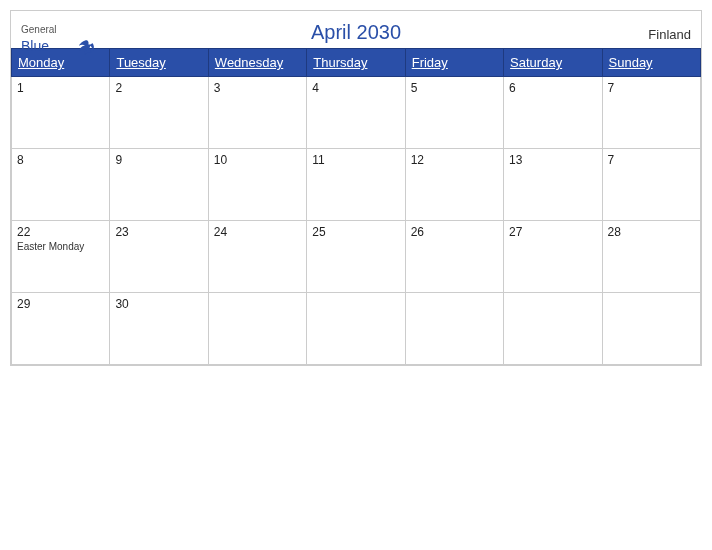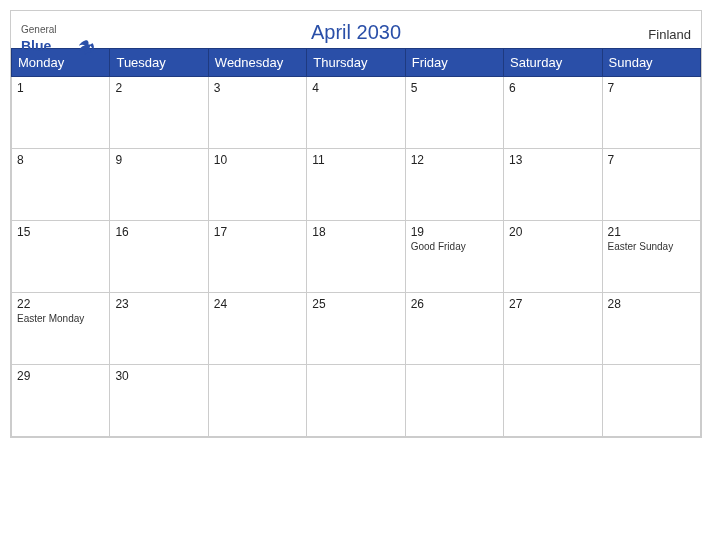--- a/index.html
+++ b/index.html
@@ -35,21 +35,21 @@
       flex-direction: column;
       align-items: center;
     }
     .logo-text-general {
       font-size: 10px;
       color: #555;
       line-height: 1;
     }
     .logo-text-blue {
       font-size: 14px;
-      font-weight: bold;
+      font-weight: normal;
       color: #2a4fa8;
       line-height: 1;
       margin-top: 27px;
     }
     .logo-bird {
       width: 20px;
       height: 16px;
       margin-left: 20px;
     }
     .logo-row {
@@ -69,20 +69,21 @@
       border-collapse: collapse;
     }
     .calendar-grid th {
       background-color: #2a4fa8;
       color: #fff;
       text-align: left;
       padding: 6px 6px;
       font-size: 13px;
       font-weight: normal;
       border: 1px solid #1e3a80;
+      text-decoration: underline;
     }
     .calendar-grid td {
       border: 1px solid #ccc;
       width: calc(100% / 7);
       height: 72px;
       vertical-align: top;
       padding: 4px 5px;
       position: relative;
     }
     .day-number {
@@ -174,45 +175,20 @@
           </td>
           <td>
             <span class="day-number">13</span>
           </td>
           <td>
             <span class="day-number">7</span>
           </td>
         </tr>
         <tr class="week-row">
           <td>
-            <span class="day-number">15</span>
-          </td>
-          <td>
-            <span class="day-number">16</span>
-          </td>
-          <td>
-            <span class="day-number">17</span>
-          </td>
-          <td>
-            <span class="day-number">18</span>
-          </td>
-          <td>
-            <span class="day-number">19</span>
-            <span class="holiday-name">Good Friday</span>
-          </td>
-          <td>
-            <span class="day-number">20</span>
-          </td>
-          <td>
-            <span class="day-number">21</span>
-            <span class="holiday-name">Easter Sunday</span>
-          </td>
-        </tr>
-        <tr class="week-row">
-          <td>
             <span class="day-number">22</span>
             <span class="holiday-name">Easter Monday</span>
           </td>
           <td>
             <span class="day-number">23</span>
           </td>
           <td>
             <span class="day-number">24</span>
           </td>
           <td>

